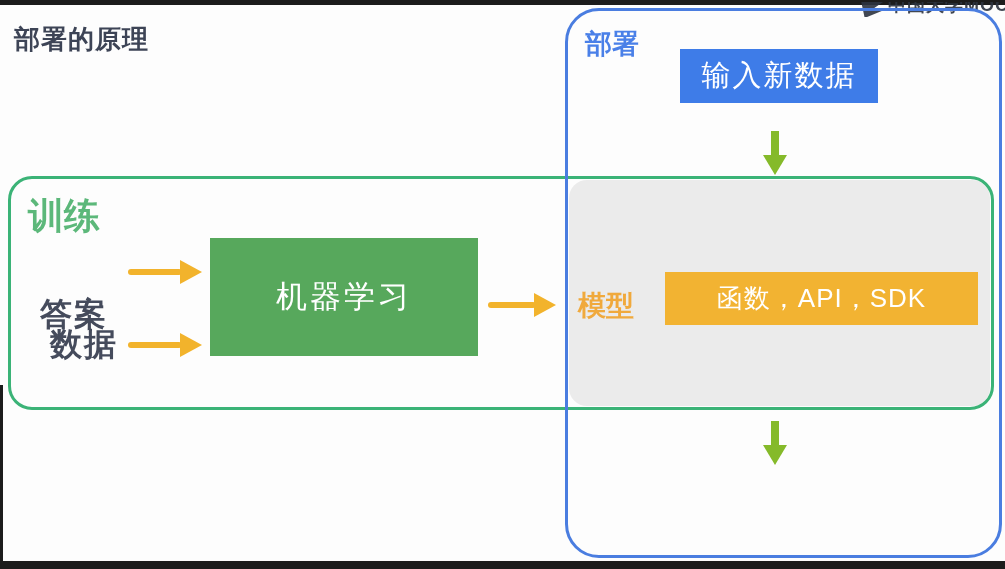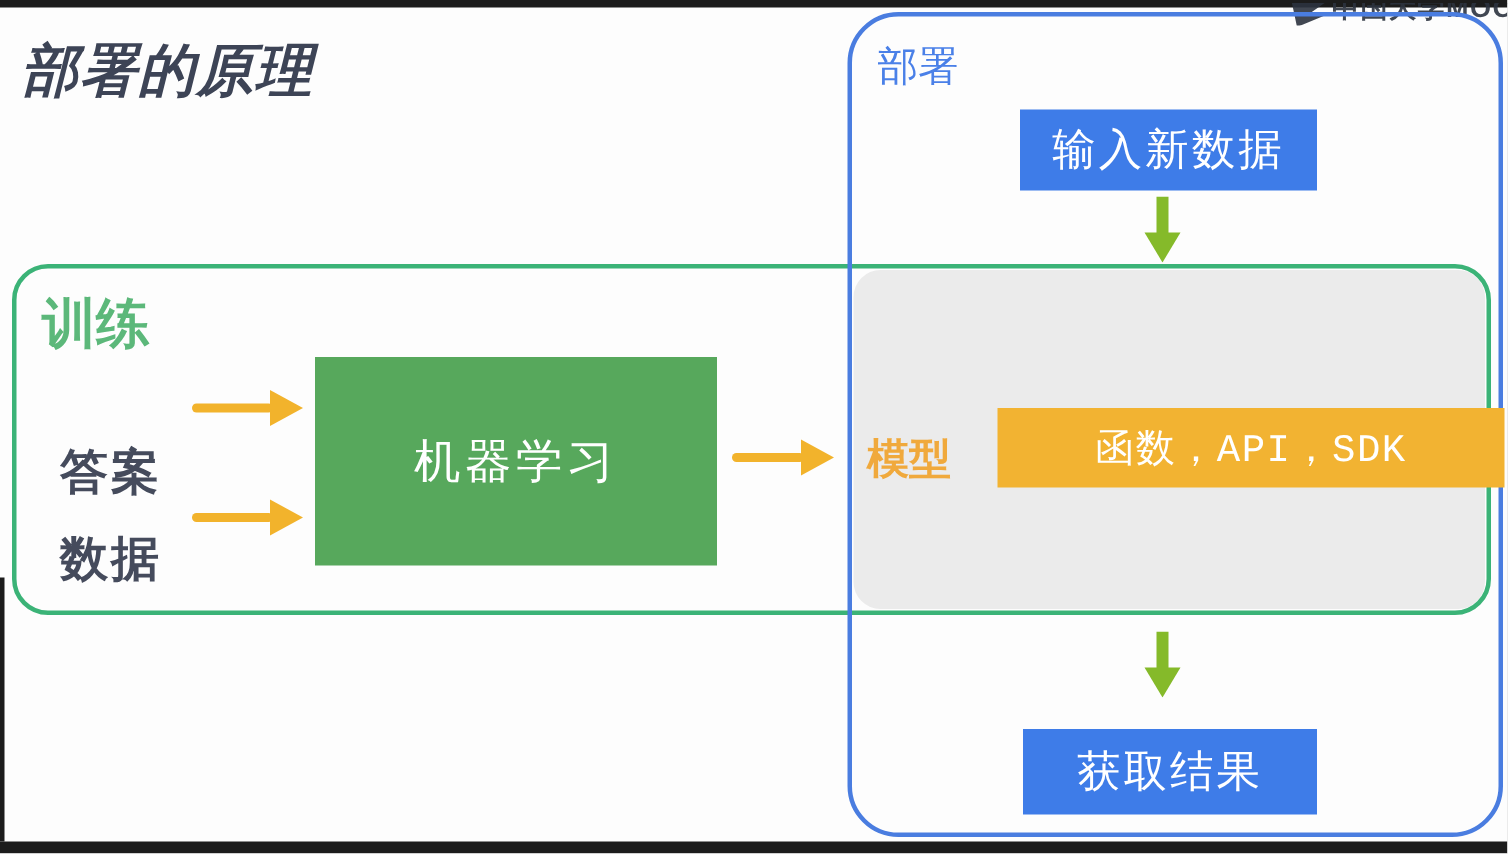--- a/index.html
+++ b/index.html
@@ -25,23 +25,22 @@
     clip-path:polygon(0 0,100% 18%,55% 55%,100% 60%,18% 100%);
   }
   .watermark .wm-text{
     position:absolute;left:30px;top:-9px;
     font-size:18px;font-weight:bold;color:var(--watermark-color);
     letter-spacing:1px;white-space:nowrap;
   }
   
   .page-title{
     position:absolute;left:14px;top:22px;
-    font-size:38px;font-weight:bold;color:var(--title-color);
+    font-size:26px;font-weight:bold;color:var(--title-color);
     letter-spacing:1px;
-    font-style:italic;
   }
   
   .gray-box{
     position:absolute;left:569px;top:180px;width:421px;height:226px;
     background:var(--gray-fill);border-radius:18px;z-index:1;
   }
   .green-box{
     position:absolute;left:8px;top:176px;width:980px;height:228px;
     border:3px solid var(--green-border);border-radius:24px;z-index:2;
   }
@@ -49,50 +48,50 @@
     position:absolute;left:565px;top:8px;width:431px;height:544px;
     border:3px solid var(--blue-border);border-radius:34px;z-index:3;
   }
   
   .label-train{
     position:absolute;left:28px;top:192px;z-index:4;
     font-size:36px;font-weight:bold;color:var(--green-label);
   }
   .label-deploy{
     position:absolute;left:585px;top:26px;z-index:4;
-    font-size:27px;font-weight:normal;color:var(--blue-label);
+    font-size:27px;font-weight:bold;color:var(--blue-label);
   }
   .label-model{
     position:absolute;left:578px;top:287px;z-index:4;
     font-size:28px;font-weight:bold;color:var(--orange-label);
   }
   
   .io-label{
     position:absolute;z-index:4;font-size:32px;font-weight:bold;
     color:var(--text-dark);letter-spacing:2px;
   }
   .label-answers{left:40px;top:250px;margin-top:43px;}
-  .label-data{left:40px;top:323px;margin-top:28px;}
+  .label-data{left:50px;top:323px;}
   
   .ml-box{
-    position:absolute;left:210px;top:238px;width:268px;height:139px;z-index:4;
+    position:absolute;left:210px;top:238px;width:268px;height:118px;z-index:4;
     background:var(--green-fill);
     display:flex;align-items:center;justify-content:center;
     color:#fff;font-size:31px;letter-spacing:3px;
   }
   .orange-box{
-    position:absolute;left:665px;top:272px;width:338px;height:53px;z-index:4;
+    position:absolute;left:665px;top:272px;width:313px;height:53px;z-index:4;
     background:var(--orange-fill);
     display:flex;align-items:center;justify-content:center;
-    color:#fff;font-size:26px;letter-spacing:1px;font-family:Liberation Mono, monospace;
+    color:#fff;font-size:26px;letter-spacing:1px;
   }
   .blue-btn{
     position:absolute;z-index:4;background:var(--blue-fill);
     display:flex;align-items:center;justify-content:center;
-    color:#fff;font-size:29px;letter-spacing:2px;margin-top:24px;
+    color:#fff;font-size:29px;letter-spacing:2px;
   }
   .btn-input{left:680px;top:49px;width:198px;height:54px;}
   .btn-result{left:682px;top:462px;width:196px;height:57px;}
   
   .arrow{position:absolute;z-index:4;line-height:0;}
   .arrow-right svg{fill:var(--arrow-yellow);display:block;}
   .arrow-down svg{fill:var(--arrow-green);display:block;}
   .arrow-r1{left:128px;top:259px;}
   .arrow-r2{left:128px;top:332px;}
   .arrow-r3{left:488px;top:292px;}
@@ -145,21 +144,20 @@
         <rect x="0" y="10" width="48" height="6" rx="3"></rect>
         <polygon points="46,1 68,13 46,25"></polygon>
       </svg>
   </div>
 
   <div class="ml-box">机器学习</div>
 
   <div class="orange-box">函数，API，SDK</div>
 
   <div class="blue-btn btn-input">输入新数据</div>
-  <div class="blue-btn btn-result">获取结果</div>
 
   <div class="arrow arrow-down arrow-d1">
     <svg width="26" height="44" viewBox="0 0 26 44">
         <rect x="9" y="0" width="8" height="26"></rect>
         <polygon points="1,24 25,24 13,44"></polygon>
       </svg>
   </div>
   <div class="arrow arrow-down arrow-d2">
     <svg width="26" height="44" viewBox="0 0 26 44">
         <rect x="9" y="0" width="8" height="26"></rect>

